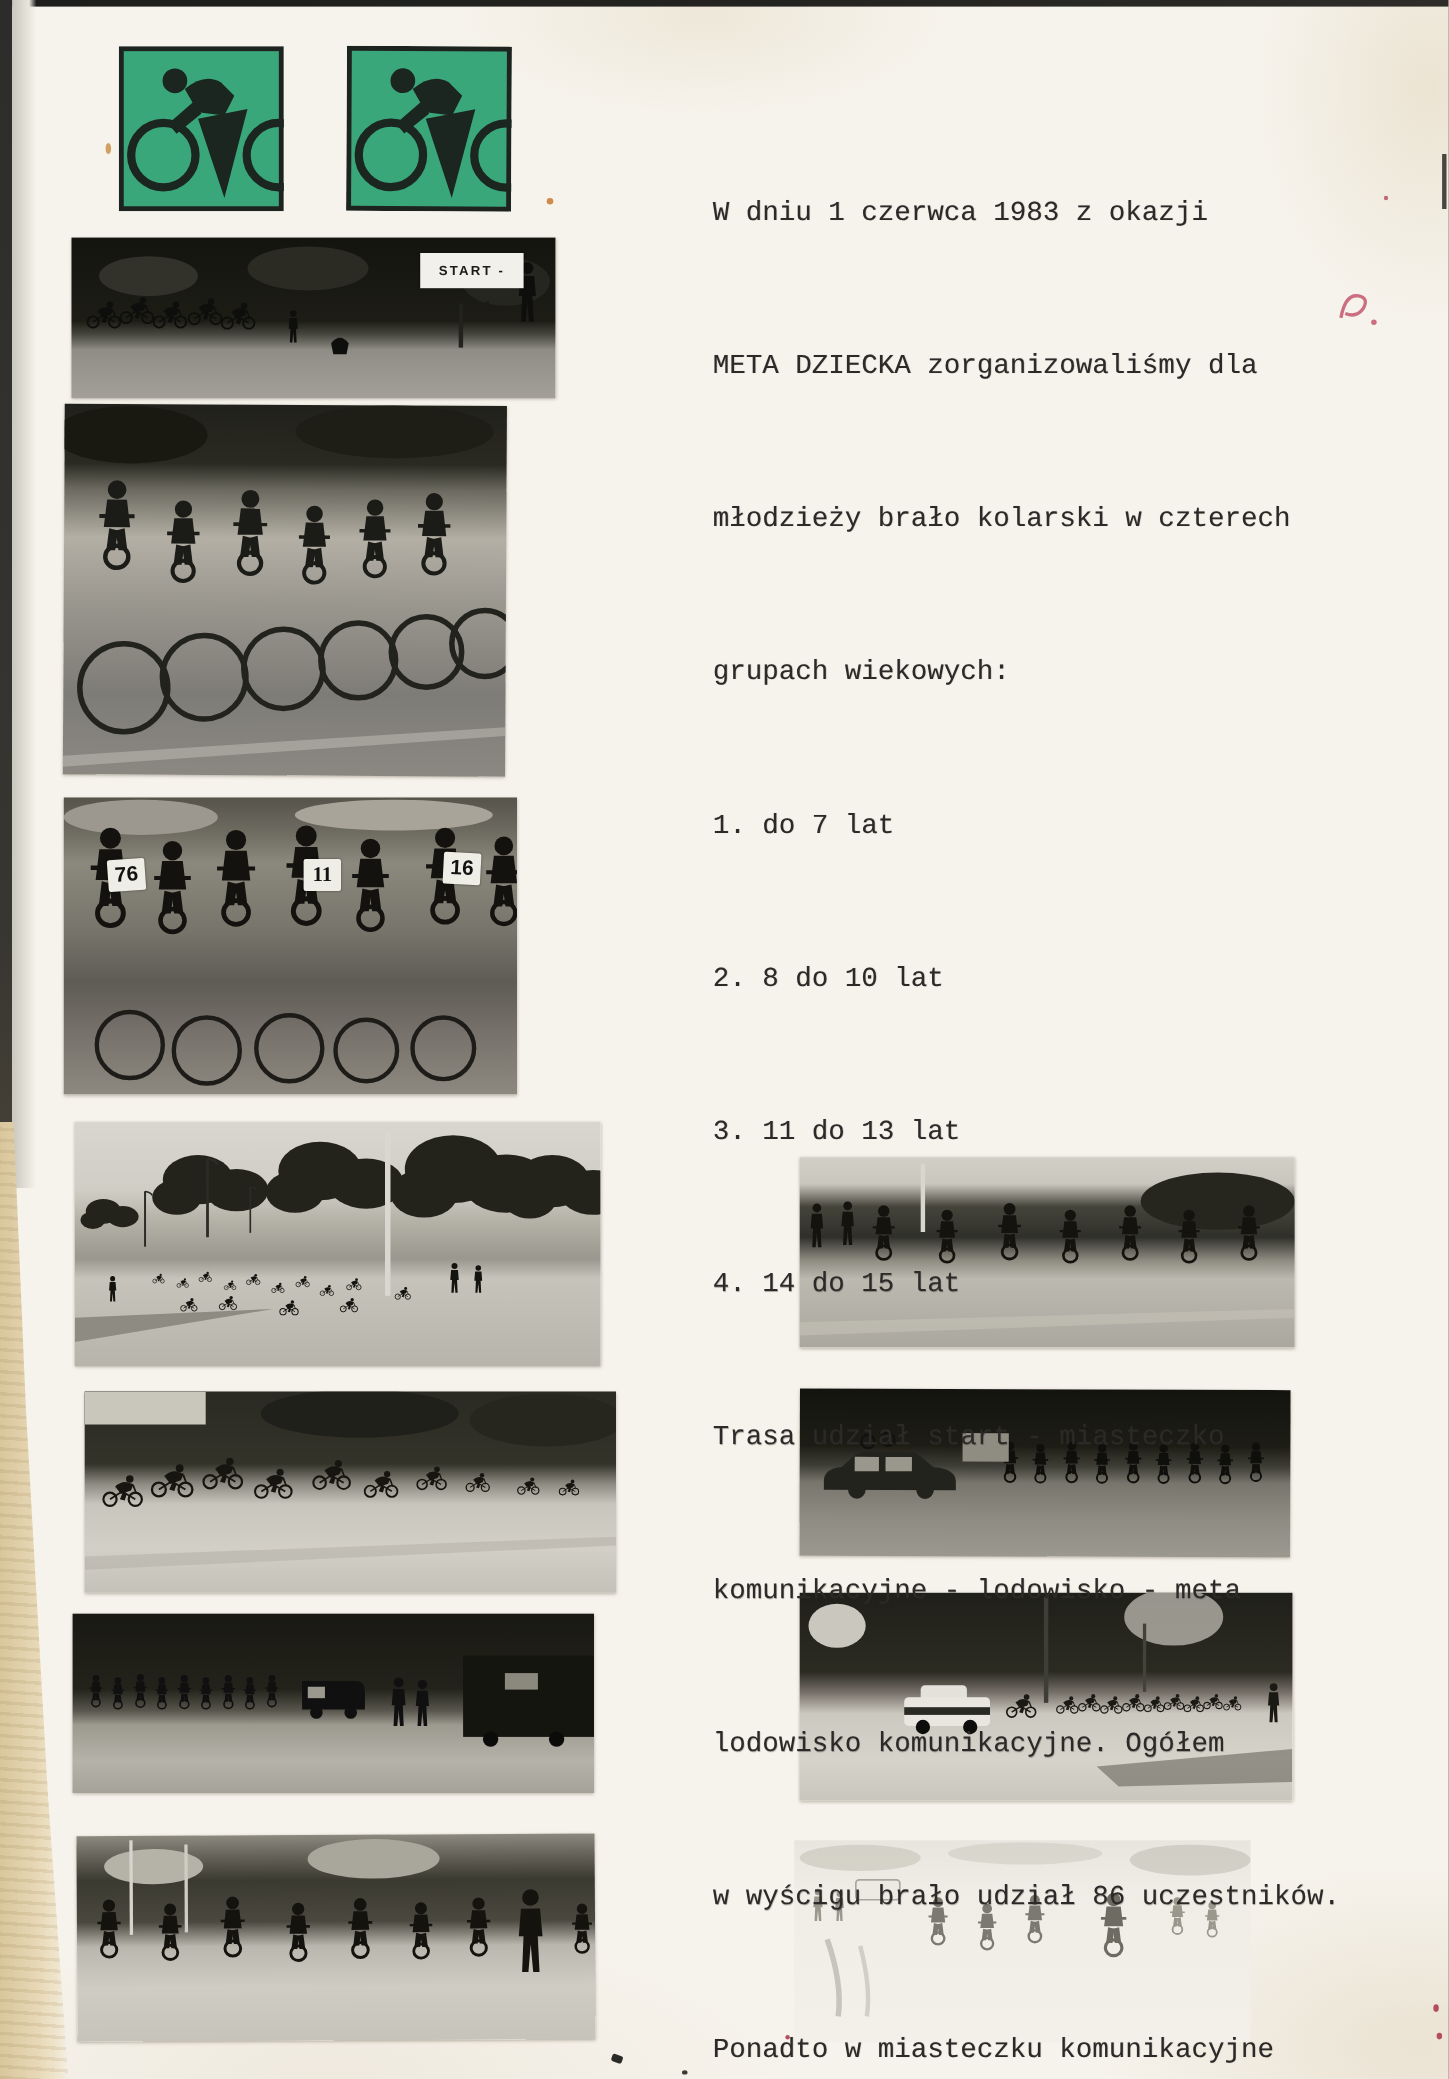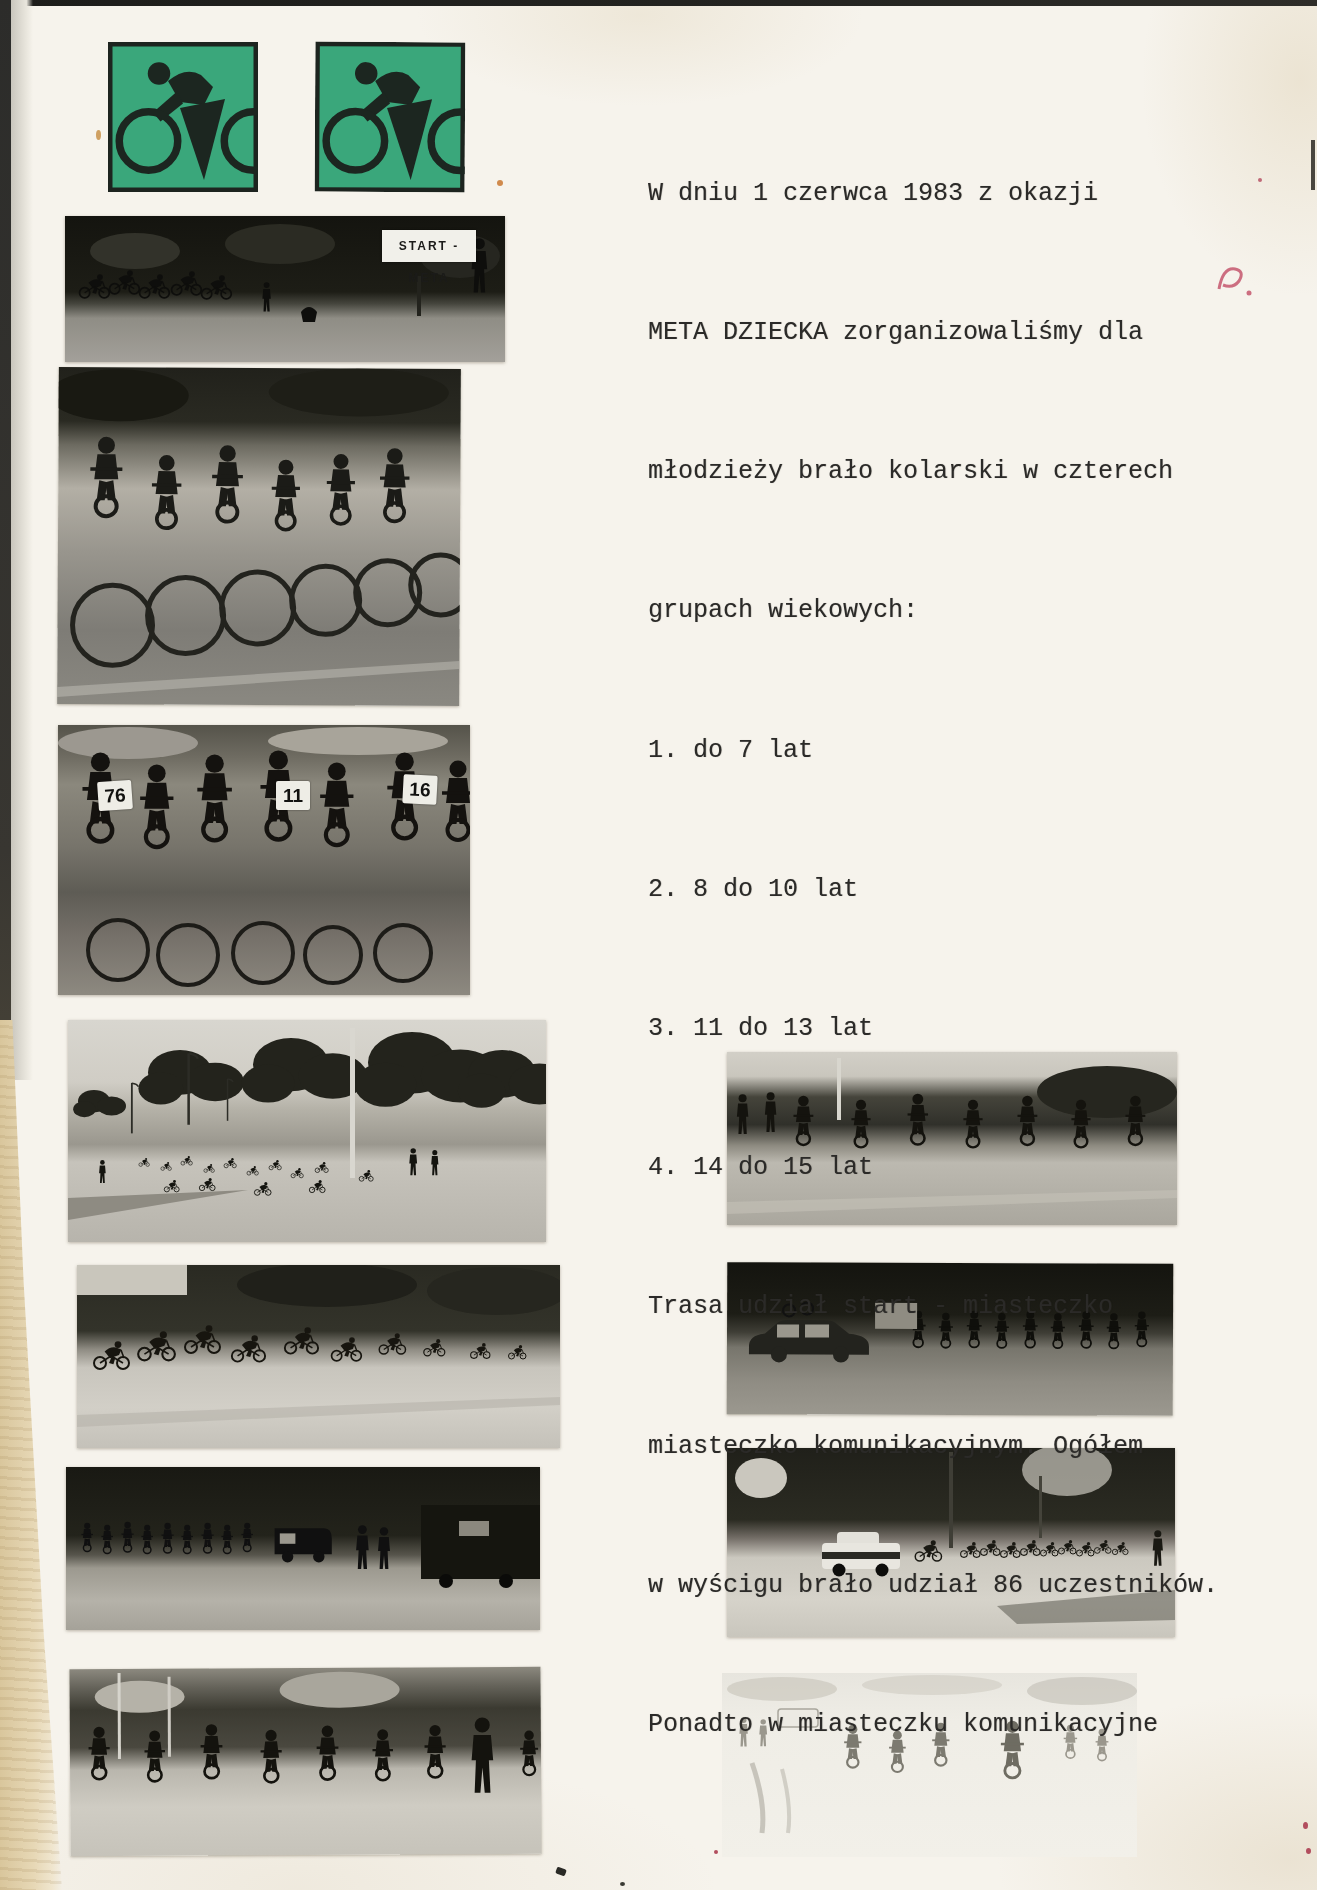--- a/index.html
+++ b/index.html
@@ -201,21 +201,21 @@
       </g>
       <g fill="none" stroke="#1d1c18" stroke-width="4">
         <circle cx="60" cy="225" r="30"></circle>
           <circle cx="130" cy="230" r="30"></circle>
         <circle cx="205" cy="228" r="30"></circle>
           <circle cx="275" cy="230" r="28"></circle>
         <circle cx="345" cy="228" r="28"></circle>
       </g>
     </svg>
     <div class="bib" style="left:40px;top:56px;transform:rotate(-4deg);">76</div>
-    <div class="bib" style="left:218px;top:56px;">11</div>
+    <div class="bib" style="left:218px;top:56px;font-family:Liberation Serif, serif;">11</div>
     <div class="bib" style="left:345px;top:50px;transform:rotate(3deg);">16</div>
   </div>
 
   <div class="photo" style="left:68px;top:1020px;width:478px;height:222px;
               background:linear-gradient(180deg,#d8d6cf 0%,#d0cdc5 28%,#b5b2a8 40%,#9a978e 56%,#c6c3bb 64%,#b7b4ac 100%);" title="Wide road with street lamps and a large group of young cyclists">
     <svg viewBox="0 0 478 222">
       <g fill="#23231c" style="color:#23231c">
         <use href="#tree" transform="translate(10,70) scale(1.6)"></use>
         <use href="#tree" transform="translate(80,30) scale(3.2)"></use>
         <use href="#tree" transform="translate(185,18) scale(3.8)"></use>
@@ -423,21 +423,22 @@
   <div class="typed">
     <div>W dniu 1 czerwca 1983 z okazji</div>
     <div>META DZIECKA zorganizowaliśmy dla</div>
     <div>młodzieży brało kolarski w czterech</div>
     <div>grupach wiekowych:</div>
     <div>1. do 7 lat</div>
     <div>2. 8 do 10 lat</div>
     <div>3. 11 do 13 lat</div>
     <div>4. 14 do 15 lat</div>
     <div>Trasa udział start - miasteczko</div>
-    <div>miasteczko komunikacyjnym. Ogółem</div>
+    <div>komunikacyjne - lodowisko - meta</div>
+    <div>lodowisko komunikacyjne. Ogółem</div>
     <div>w wyścigu brało udział 86 uczestników.</div>
     <div>Ponadto w miasteczku komunikacyjne</div>
     
     
     
     
     
   </div>
 
   <svg class="pencil" style="left:1205px;top:255px;" width="60" height="50" viewBox="0 0 60 50">

